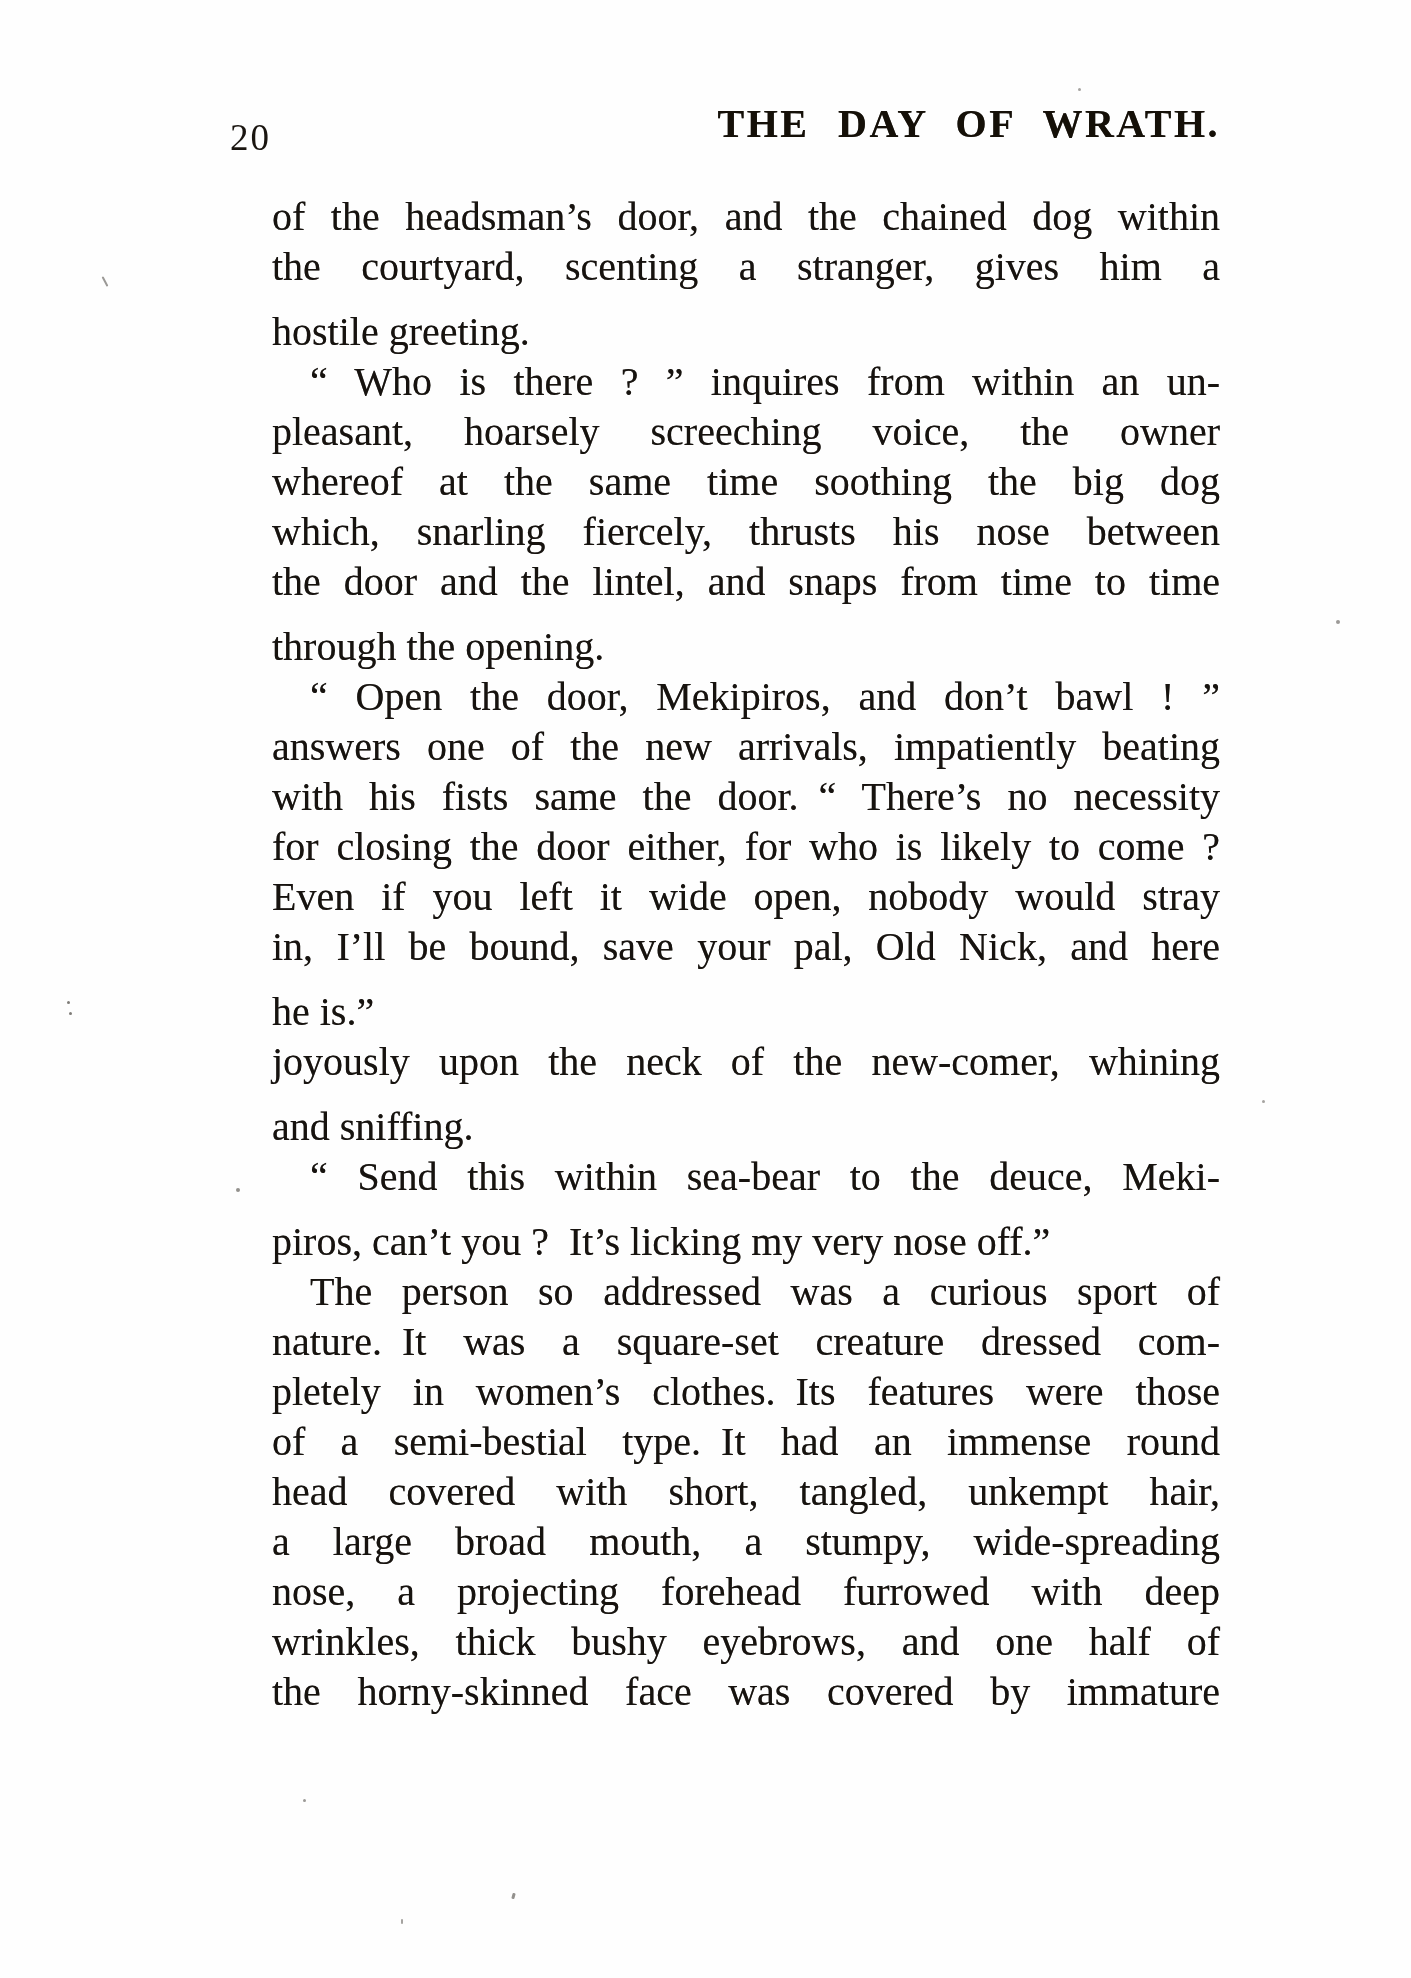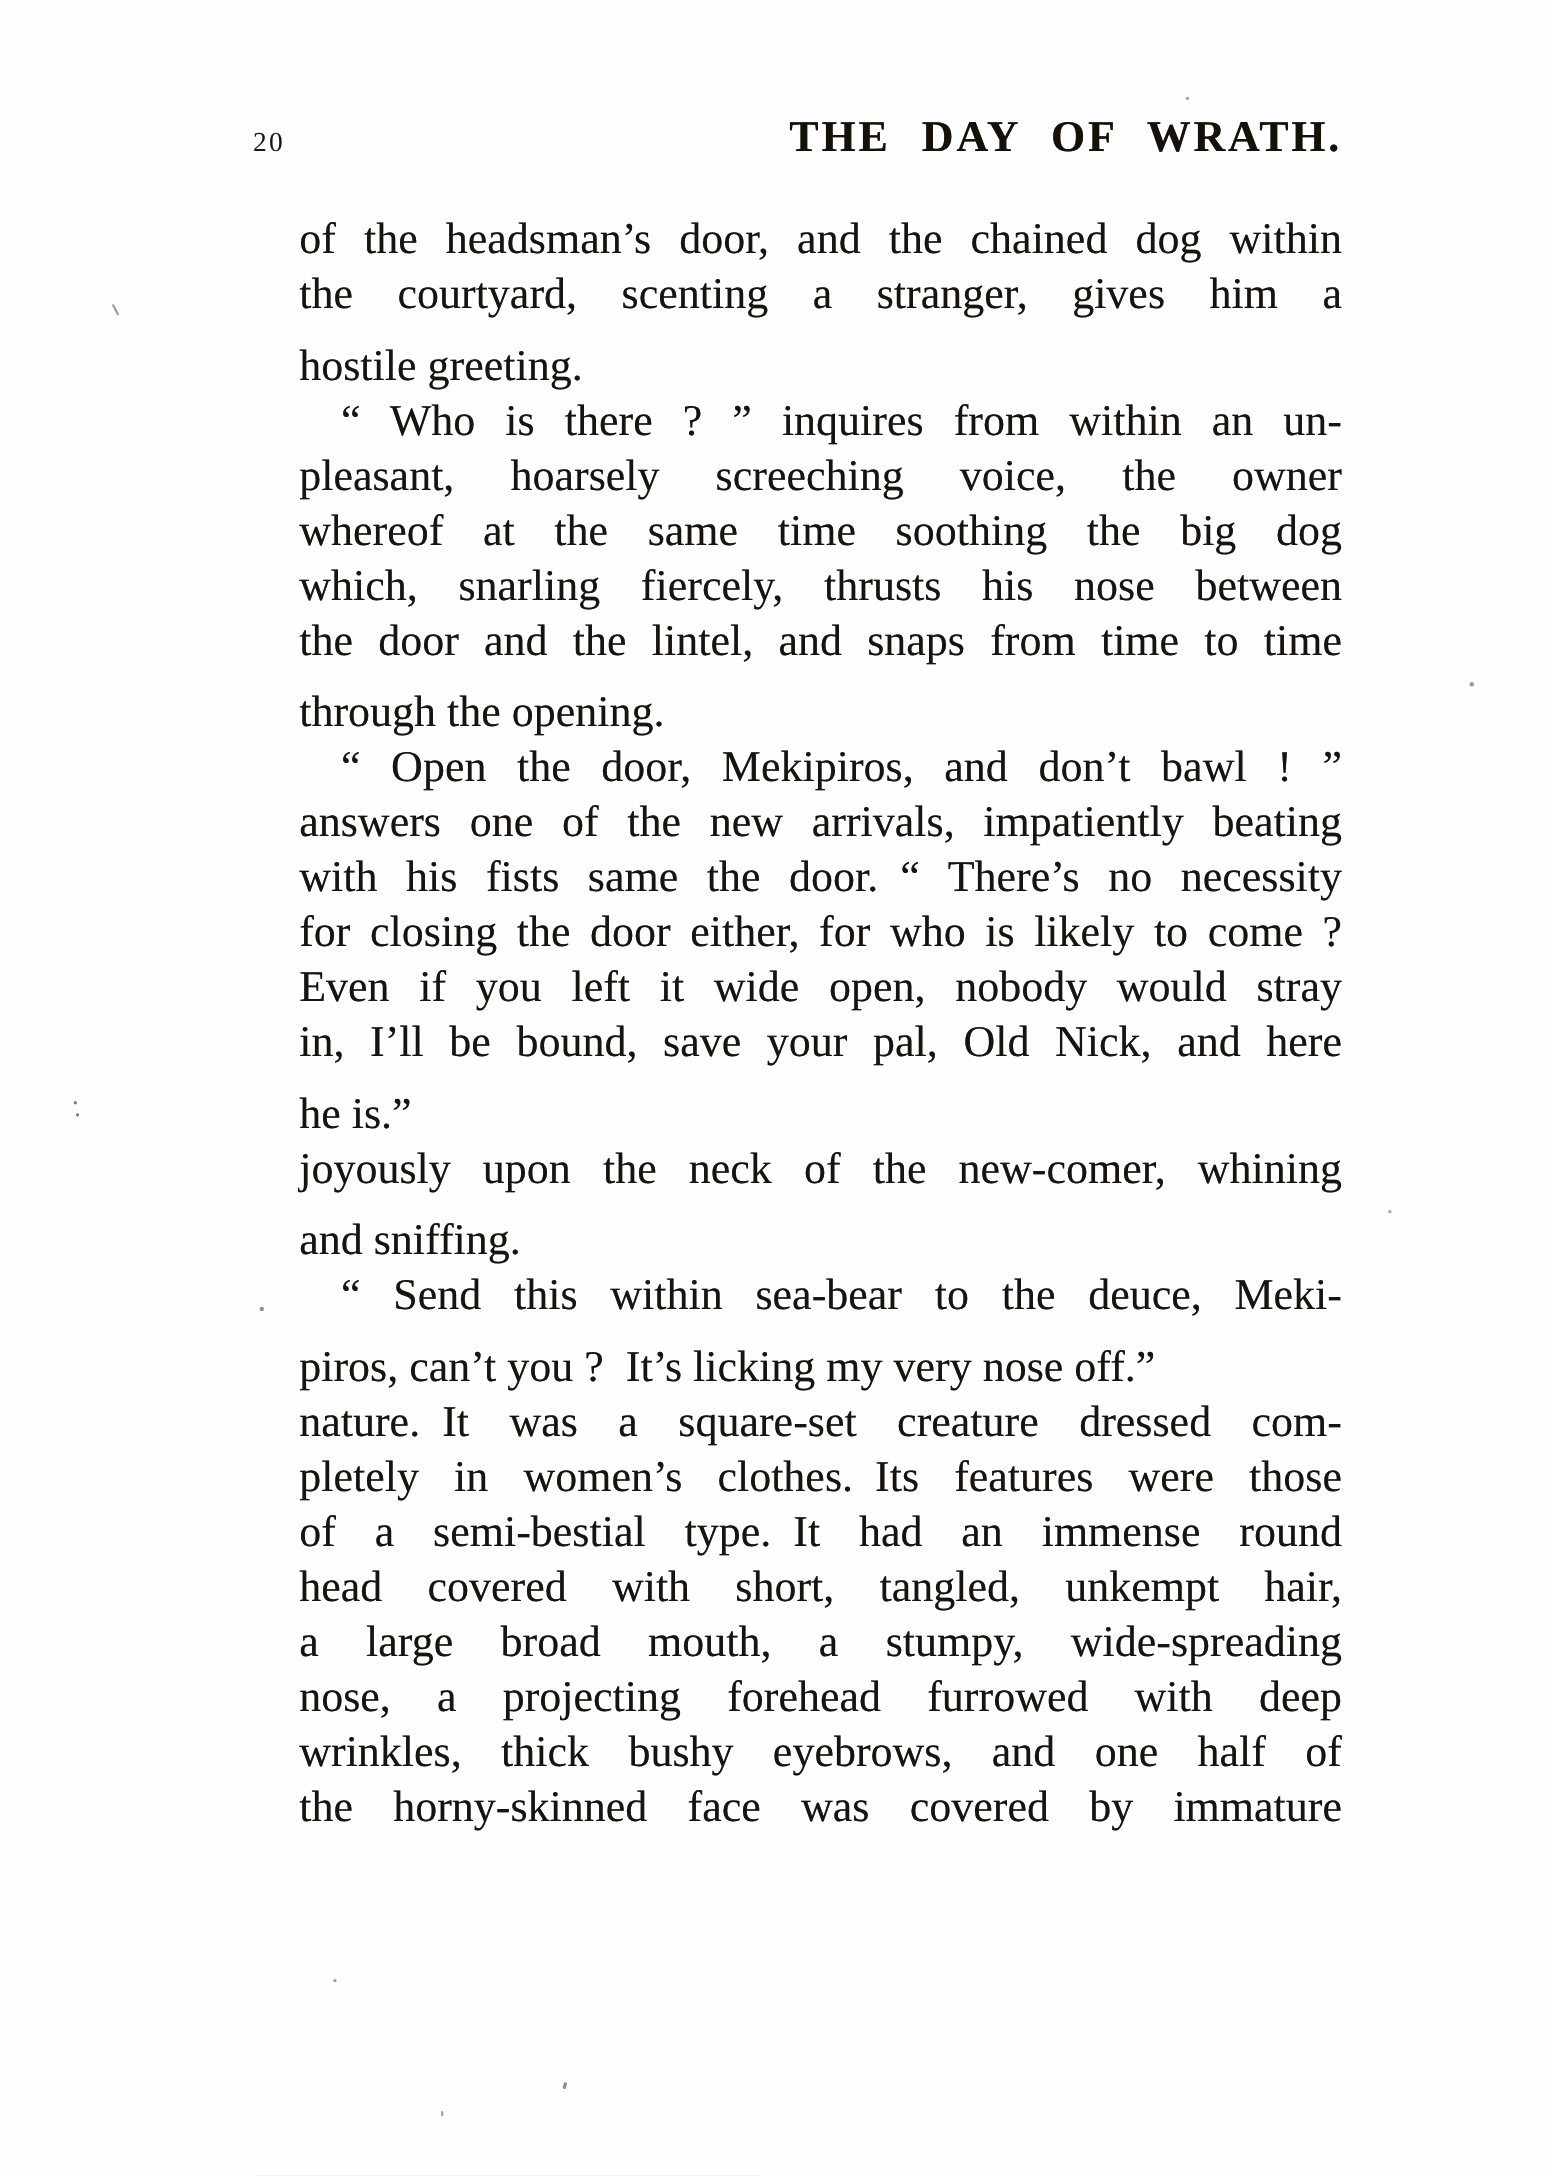--- a/index.html
+++ b/index.html
@@ -8,21 +8,21 @@
     width:1411px; height:1978px;
     margin:0 auto;
     background:#fefefe;
     overflow:hidden;
     font-family:"Liberation Serif","DejaVu Serif",serif;
     color:#17130f;
   }
   .header { position:absolute; left:272px; top:100px; width:948px; height:52px; }
   .folio {
     position:absolute; left:-42px; top:16px;
-    font-size:25px; letter-spacing:2px; color:#1a1510;
+    font-size:37px; letter-spacing:2px; color:#1a1510;
   }
   .running-title {
     text-align:right;
     font-size:40px; font-weight:bold;
     letter-spacing:2.5px; word-spacing:16px;
     color:#151008;
     text-shadow:0 0 0.6px rgba(10,8,4,0.65);
   }
   .body-text {
     position:absolute; left:272px; top:192px; width:948px;
@@ -61,20 +61,21 @@
       <div class="line" style="">answers one of the new arrivals, impatiently beating</div>
       <div class="line" style="">with his fists same the door. “ There’s no necessity</div>
       <div class="line" style="">for closing the door either, for who is likely to come ?</div>
       <div class="line" style="">Even if you left it wide open, nobody would stray</div>
       <div class="line" style="">in, I’ll be bound, save your pal, Old Nick, and here</div>
       <div class="line last" style="">he is.”</div>
       <div class="line" style="">joyously upon the neck of the new-comer, whining</div>
       <div class="line last" style="">and sniffing.</div>
       <div class="line indent" style="">“ Send this within sea-bear to the deuce, Meki-</div>
       <div class="line last" style="">piros, can’t you ? It’s licking my very nose off.”</div>
+      <div class="line indent" style="">The person so addressed was a curious sport of</div>
       <div class="line" style="">nature. It was a square-set creature dressed com-</div>
       <div class="line" style="">pletely in women’s clothes. Its features were those</div>
       <div class="line" style="">of a semi-bestial type. It had an immense round</div>
       <div class="line" style="">head covered with short, tangled, unkempt hair,</div>
       <div class="line" style="">a large broad mouth, a stumpy, wide-spreading</div>
       <div class="line" style="">nose, a projecting forehead furrowed with deep</div>
       <div class="line" style="">wrinkles, thick bushy eyebrows, and one half of</div>
       <div class="line" style="">the horny-skinned face was covered by immature</div>
     </div>
 

